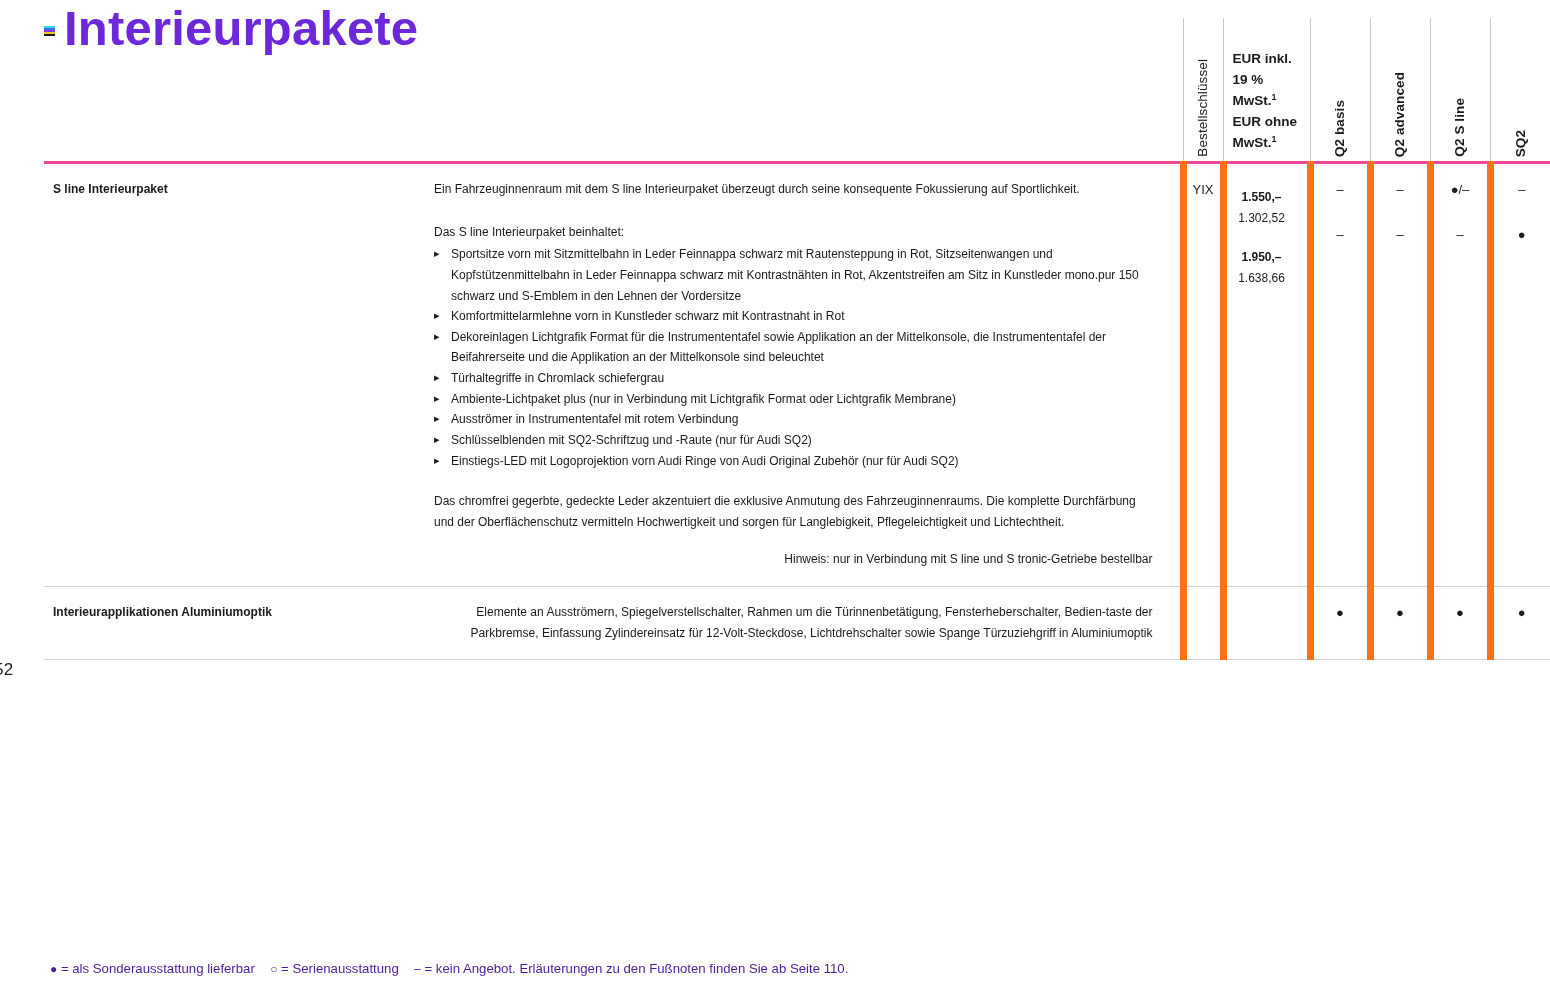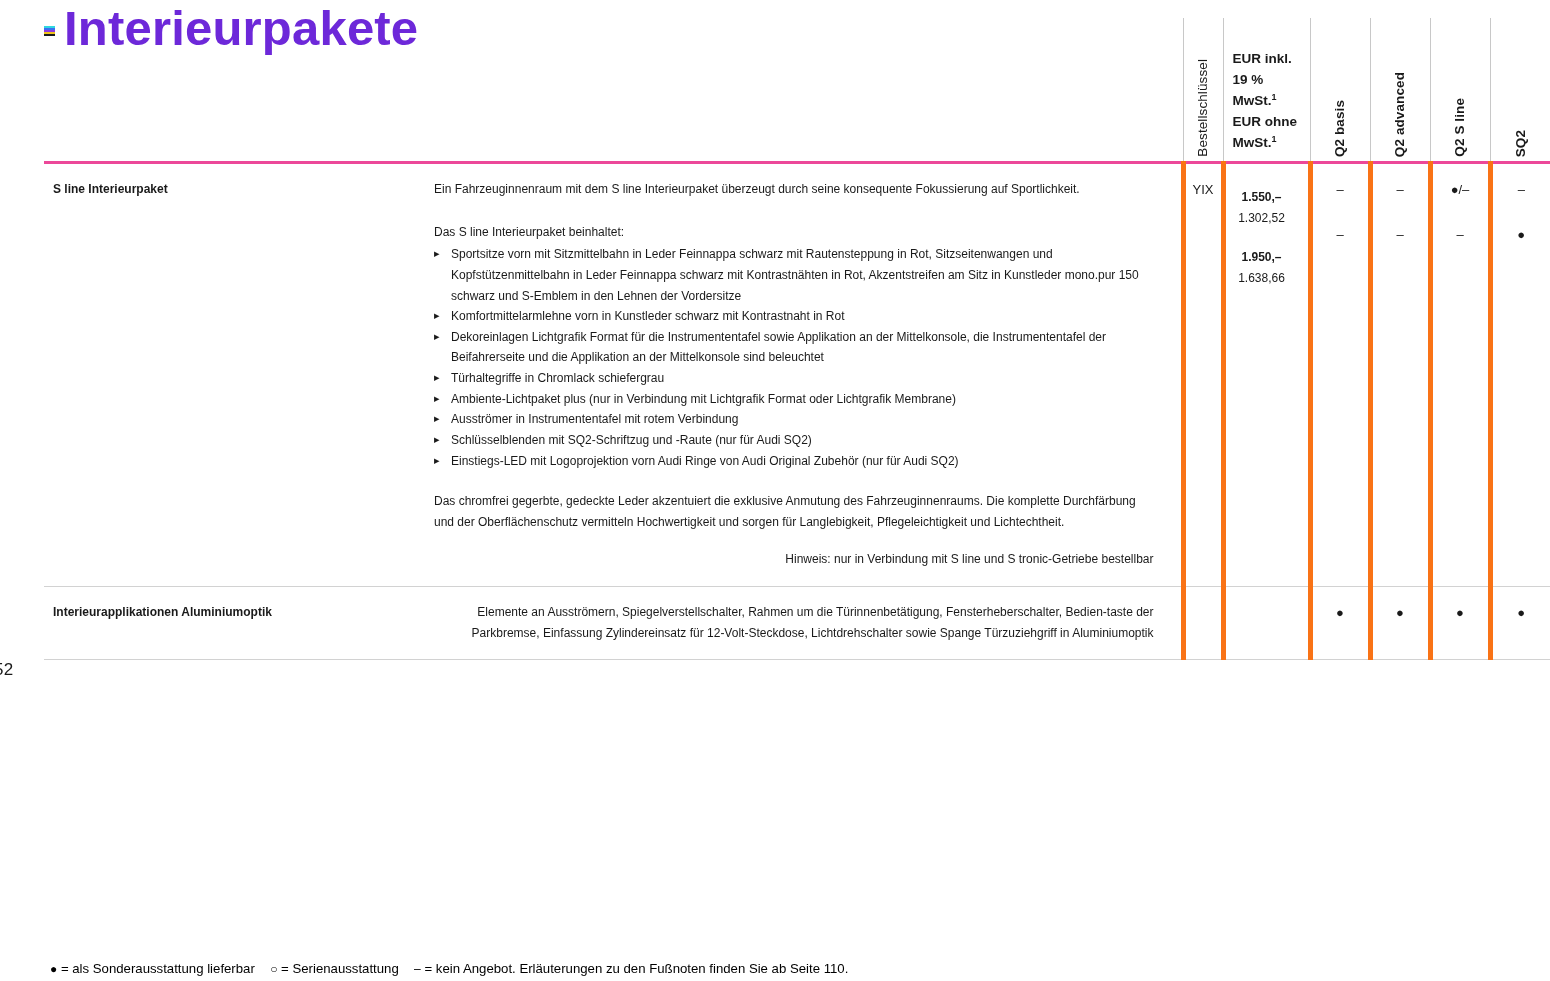--- a/index.html
+++ b/index.html
@@ -104,21 +104,21 @@
   sup { font-size: 9px; vertical-align: super; line-height: 0; }
 
   tbody td {
     vertical-align: top;
     padding: 0;
     border-bottom: 1px solid #d2d2d2;
     font-size: 12px;
     line-height: 1.72;
     color: #1a1a1a;
   }
-  tbody td.vline { border-left: 5px solid #f97316; }
+  tbody td.vline { border-left: 7px solid #f97316; }
   td.name {
     font-weight: bold;
     padding: 15px 10px 16px 9px;
   }
   td.desc { padding: 15px 18px 16px 0; }
   td.key  { text-align: center; padding: 15px 4px 0 4px; font-size: 13px; }
   td.price{ padding: 23px 10px 0 0; text-align: center; }
   td.mark { text-align: center; padding: 15px 0 0 0; font-size: 14px; }
 
   .price-line { line-height: 1.72; white-space: nowrap; }
@@ -154,21 +154,21 @@
     font-size: 11px;
     color: #1a1a1a;
   }
 
   
   #legend {
     position: absolute;
     left: 50px;
     top: 962px;
     font-size: 13.2px;
-    color: #000000;
+    color: #4c1d95;
     white-space: nowrap;
     line-height: 1;
     text-align: center;
   }
   #legend span.sym { font-size: 12px; }
   #legend .gap { display: inline-block; width: 8px; }
 </style>
 </head>
 <body>
 

